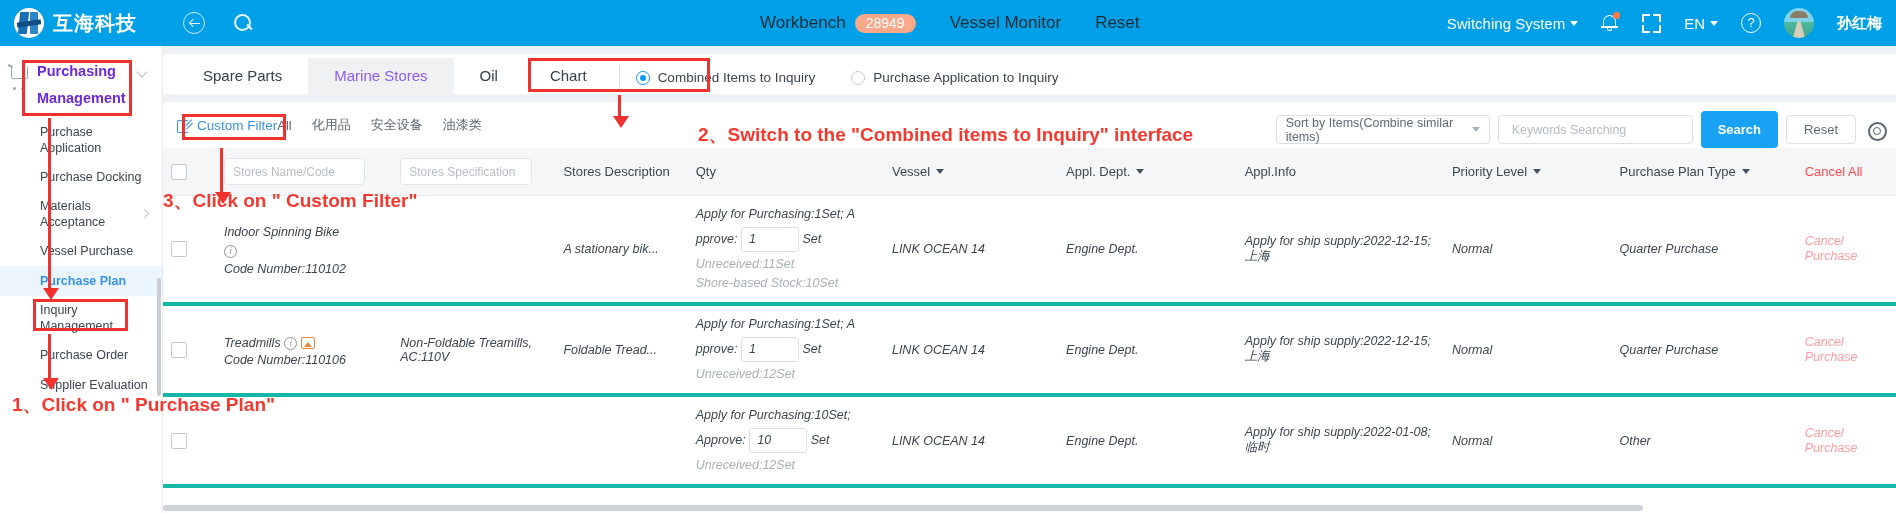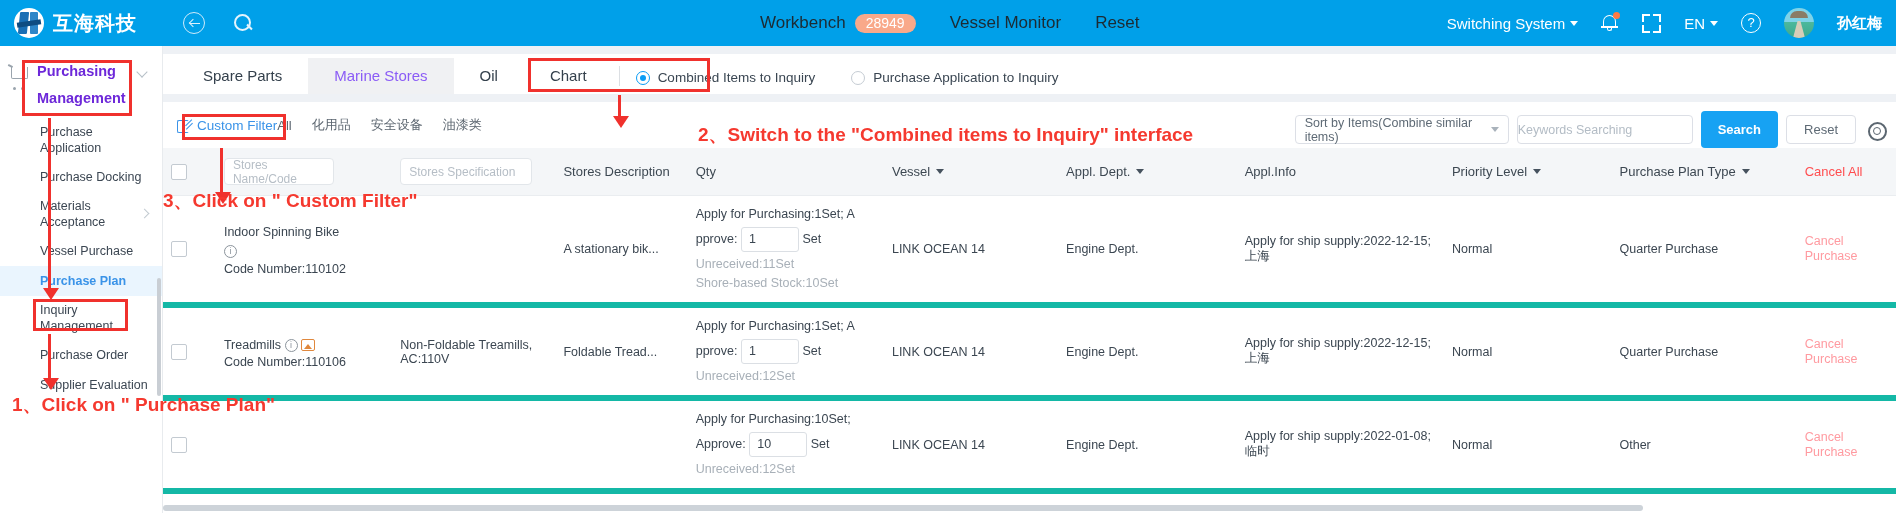--- a/index.html
+++ b/index.html
@@ -204,22 +204,22 @@
   .chip { font-size: 13px; color: #5c6670; margin-left: 20px; cursor: pointer; }
   .chip.first { margin-left: 0; }
   .toolbar-right { position: absolute; right: 12px; top: 9px; display: flex; align-items: center; gap: 8px; }
   .sel-box {
     width: 214px; height: 29px; border: 1px solid #dcdfe6; border-radius: 4px;
     display: flex; align-items: center; justify-content: space-between;
     padding: 0 9px; font-size: 12.5px; color: #5e6a75; cursor: pointer; background: #fff;
   }
   .sel-box .caret { width:0;height:0;border-left:4px solid transparent;border-right:4px solid transparent;border-top:5px solid #a9b2bb;}
   .kw-box {
-    width: 176px; height: 29px; border: 1px solid #dcdfe6; border-radius: 4px;
-    display: flex; align-items: center; padding: 0 0; font-size: 12.5px; color: #b3bcc5; background: #fff;
+    width: 195px; height: 29px; border: 1px solid #dcdfe6; border-radius: 4px;
+    display: flex; align-items: center; padding: 0 13px; font-size: 12.5px; color: #b3bcc5; background: #fff;
   }
   .btn-search {
     height: 37px; padding: 0 17px; background: #17a2f3; color: #fff; border: none; border-radius: 4px;
     font-size: 13px; cursor: pointer; font-family: inherit; font-weight: bold;
   }
   .btn-reset {
     height: 29px; padding: 0 17px; background: #fff; color: #5e6a75; border: 1px solid #dcdfe6;
     border-radius: 4px; font-size: 13px; cursor: pointer; font-family: inherit;
   }
   .gear { width: 17px; height: 17px; position: relative; cursor: pointer; margin-left: 3px; }
@@ -234,25 +234,26 @@
 
   
   table.grid { width: 1733px; border-collapse: collapse; table-layout: fixed; }
   table.grid th {
     background: #f4f6f8; font-size: 13px; color: #3d4852; font-weight: normal;
     text-align: left; padding: 10px 8px; height: 44px; vertical-align: middle;
     border-bottom: 1px solid #eaedf0;
   }
   table.grid td {
     font-size: 12.5px; color: #3b4651; padding: 9px 8px; vertical-align: middle;
-    border-bottom: 6px solid #14b8a6;
+    border-bottom: 4px solid #14b8a6;
+    font-style: italic;
   }
   .cbx { width: 16px; height: 16px; border: 1.3px solid #c3cad1; border-radius: 2px; background: #fff; cursor: pointer; }
   .th-input {
-    width: 110px; height: 27px; border: 1px solid #e2e6ea; border-radius: 4px; background: #fff;
+    width: 141px; height: 27px; border: 1px solid #e2e6ea; border-radius: 4px; background: #fff;
     color: #b6bec6; font-size: 12px; display: flex; align-items: center; padding: 0 8px;
   }
   .th-input.wide { width: 132px; }
   .th-sort { display: inline-flex; align-items: center; gap: 6px; }
   .th-sort .caret { width:0;height:0;border-left:4px solid transparent;border-right:4px solid transparent;border-top:5px solid #46525e;}
   .cancel-all { color: #ff4d4f; font-size: 13px; cursor: pointer; }
   .cancel-p { color: #ff9aa0; font-size: 12.5px; line-height: 15px; cursor: pointer; }
   .muted { color: #a8b0b8; }
   .qty-line { line-height: 19px; }
   .qty-inp {

